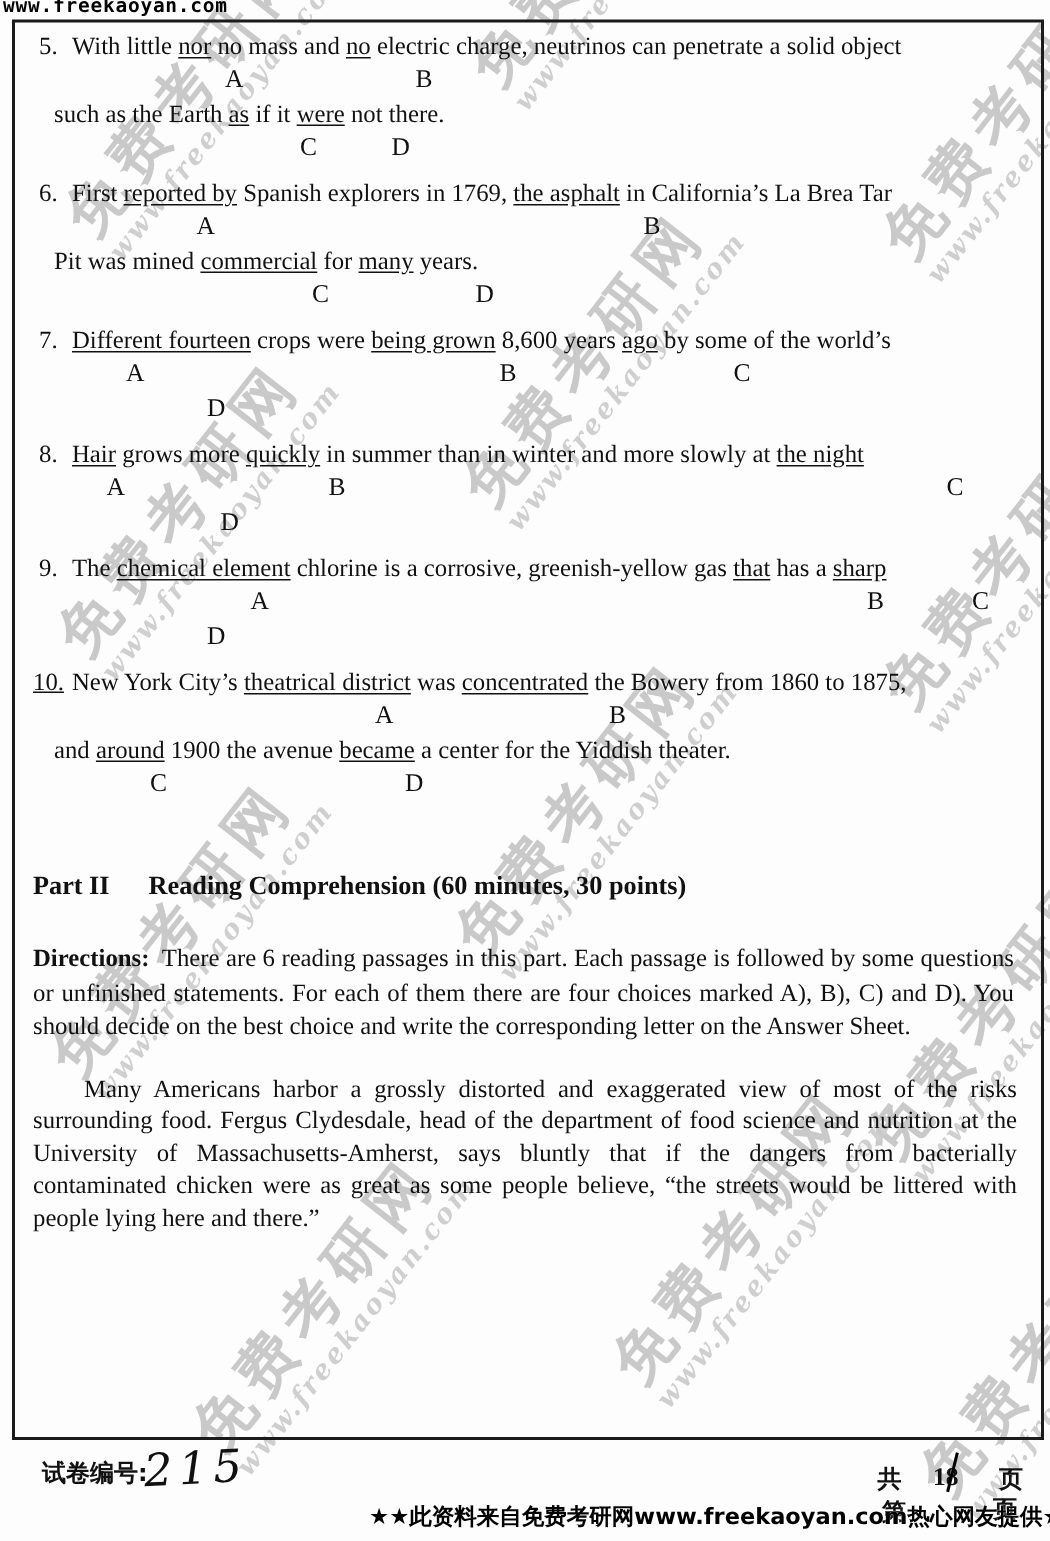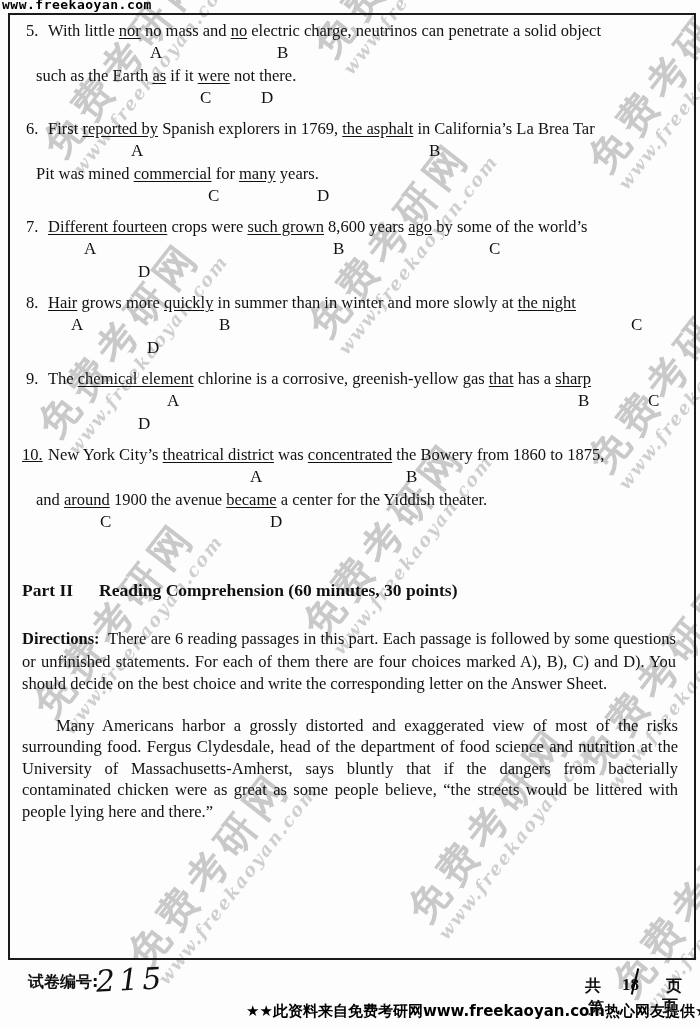--- a/index.html
+++ b/index.html
@@ -125,21 +125,21 @@
             <span class="choice" style="left: 121px;">A</span>
             <span class="choice" style="left: 419px;">B</span>
           </div>
           <div class="qline cont"><span>Pit was mined </span><span class="u">commercial</span><span> for </span><span class="u">many</span><span> years.</span></div>
           <div class="labelrow">
             <span class="choice" style="left: 198px;">C</span>
             <span class="choice" style="left: 307px;">D</span>
           </div>
         </div>
         <div class="q">
-          <div class="qline"><span class="qnum">7.</span><span class="u">Different fourteen</span><span> crops were </span><span class="u">such grown</span><span> 8,600 years </span><span class="u">ago</span><span> by some of the world’s</span></div>
+          <div class="qline"><span class="qnum">7.</span><span class="u">Different fourteen</span><span> crops were </span><span class="u">being grown</span><span> 8,600 years </span><span class="u">ago</span><span> by some of the world’s</span></div>
           <div class="labelrow">
             <span class="choice" style="left: 74px;">A</span>
             <span class="choice" style="left: 323px;">B</span>
             <span class="choice" style="left: 479px;">C</span>
           </div>
           <div class="labelrow">
             <span class="choice" style="left: 128px;">D</span>
           </div>
         </div>
         <div class="q">

